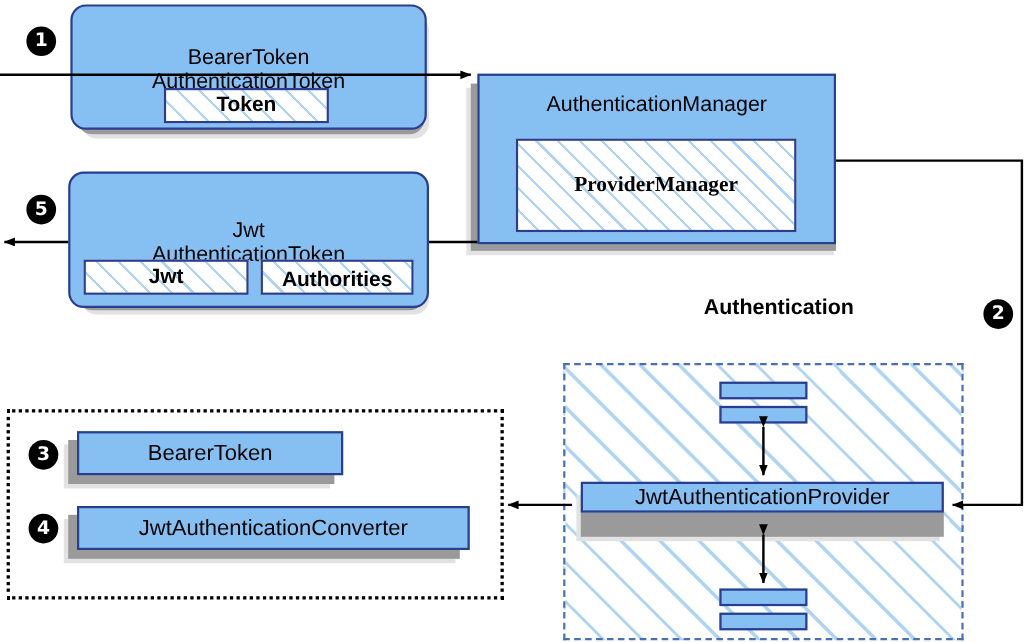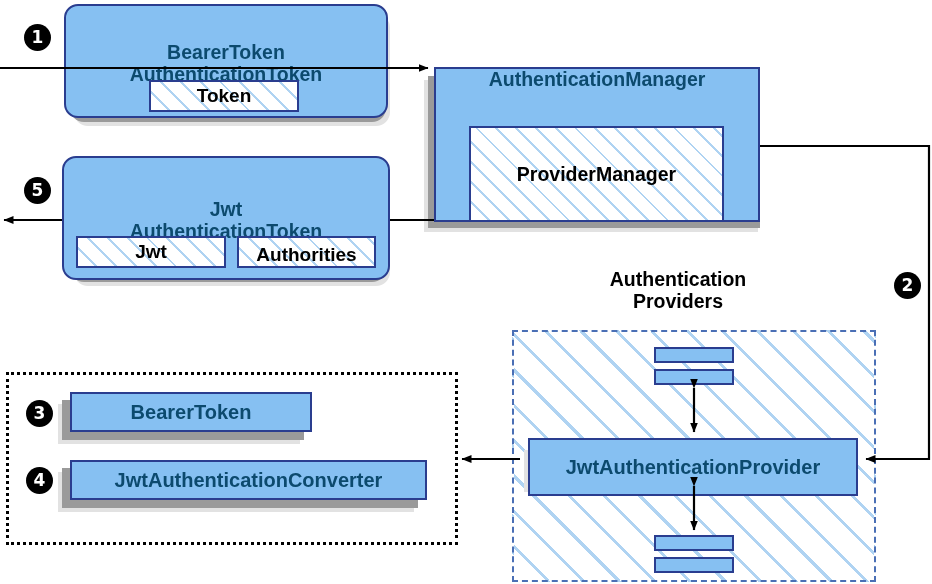--- a/index.html
+++ b/index.html
@@ -11,22 +11,22 @@
 
   
   .abs{position:absolute;box-sizing:border-box;}
 
   
   .blue-box{
     background:#86C0F2;
     border:2px solid #2A3D8F;
     display:flex;align-items:center;justify-content:center;
     text-align:center;
-    color:#0c4a6e;
-    font-weight:bold;
+    color:#000000;
+    font-weight:normal;
     line-height:1.12;
     z-index:6;
   }
   .blue-box.rounded{border-radius:14px;}
 
   
   .sh-dark{background:#9a9a9a;z-index:3;}
   .sh-light{background:#e2e2e2;z-index:2;}
   .sh-dark.rounded,.sh-light.rounded{border-radius:14px;}
 
@@ -144,39 +144,38 @@
     <span>Authorities</span>
   </div>
   <div class="abs bullet" style="left:24px;top:177px;">
     <span>5</span>
   </div>
 
   <div class="abs sh-light" style="left:424px;top:80px;width:334px;height:152px;"></div>
   <div class="abs sh-dark" style="left:428px;top:76px;width:332px;height:152px;"></div>
   <div class="abs blue-box" style="left:434px;top:67px;width:326px;height:155px;flex-direction:column;
               justify-content:flex-start;font-size:19.5px;">
-    <div style="">AuthenticationManager</div>
-  </div>
-  <div class="abs hatch-box" style="left:469px;top:126px;width:255px;height:96px;font-size:19.5px;">
+    <div style="margin-top:16px;">AuthenticationManager</div>
+  </div>
+  <div class="abs hatch-box" style="left:469px;top:126px;width:255px;height:85px;font-size:19.5px;font-family:Liberation Serif, serif;">
     <span>ProviderManager</span>
   </div>
 
-  <div class="abs plain-label" style="left:578px;top:268px;width:200px;font-size:19.5px;">
+  <div class="abs plain-label" style="left:608px;top:268px;width:200px;font-size:19.5px;">
     <div>Authentication</div>
-    <div>Providers</div>
   </div>
 
   <div class="abs providers-zone" style="left:512px;top:330px;width:364px;height:252px;"></div>
 
   <div class="abs mini-bar" style="left:654px;top:347px;width:80px;height:16px;"></div>
   <div class="abs mini-bar" style="left:654px;top:369px;width:80px;height:16px;"></div>
 
   <div class="abs sh-light" style="left:524px;top:450px;width:330px;height:42px;"></div>
   <div class="abs sh-dark" style="left:528px;top:446px;width:330px;height:42px;"></div>
-  <div class="abs blue-box" style="left:528px;top:438px;width:330px;height:58px;font-size:20px;">
+  <div class="abs blue-box" style="left:528px;top:438px;width:330px;height:28px;font-size:20px;">
     <span>JwtAuthenticationProvider</span>
   </div>
 
   <div class="abs mini-bar" style="left:654px;top:535px;width:80px;height:16px;"></div>
   <div class="abs mini-bar" style="left:654px;top:557px;width:80px;height:16px;"></div>
 
   <div class="abs bullet" style="left:894px;top:272px;">
     <span>2</span>
   </div>
 

